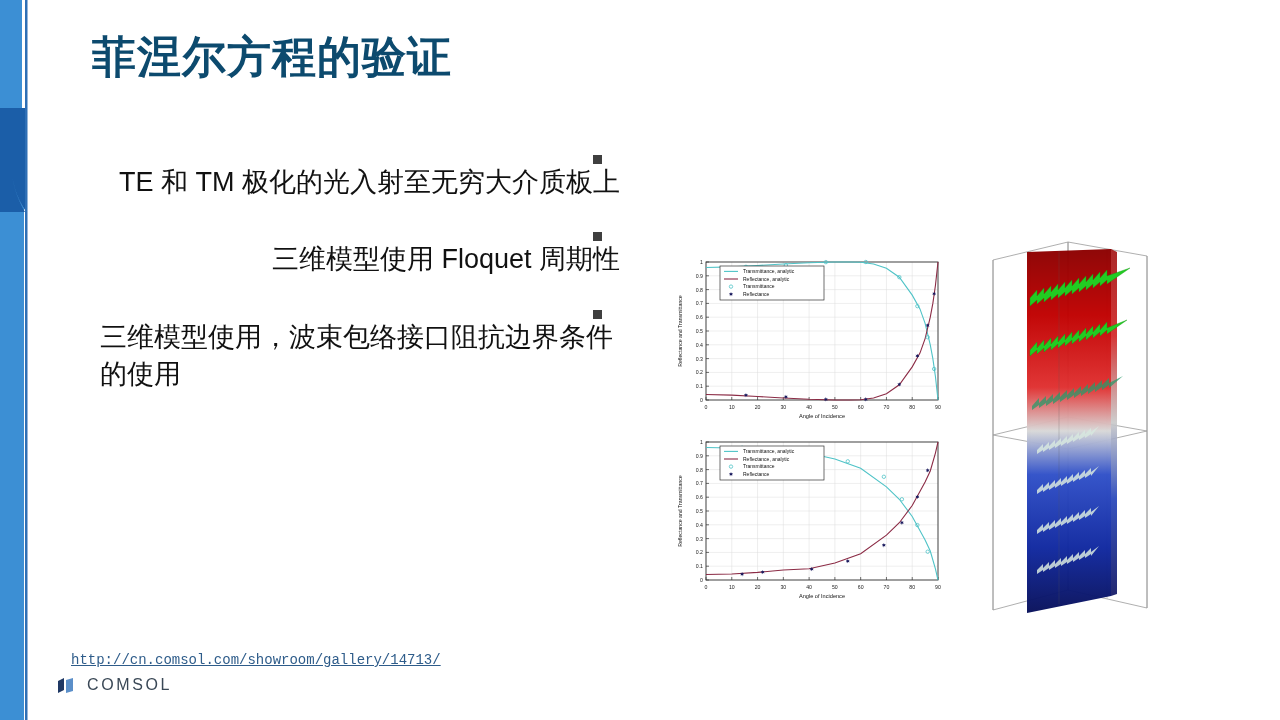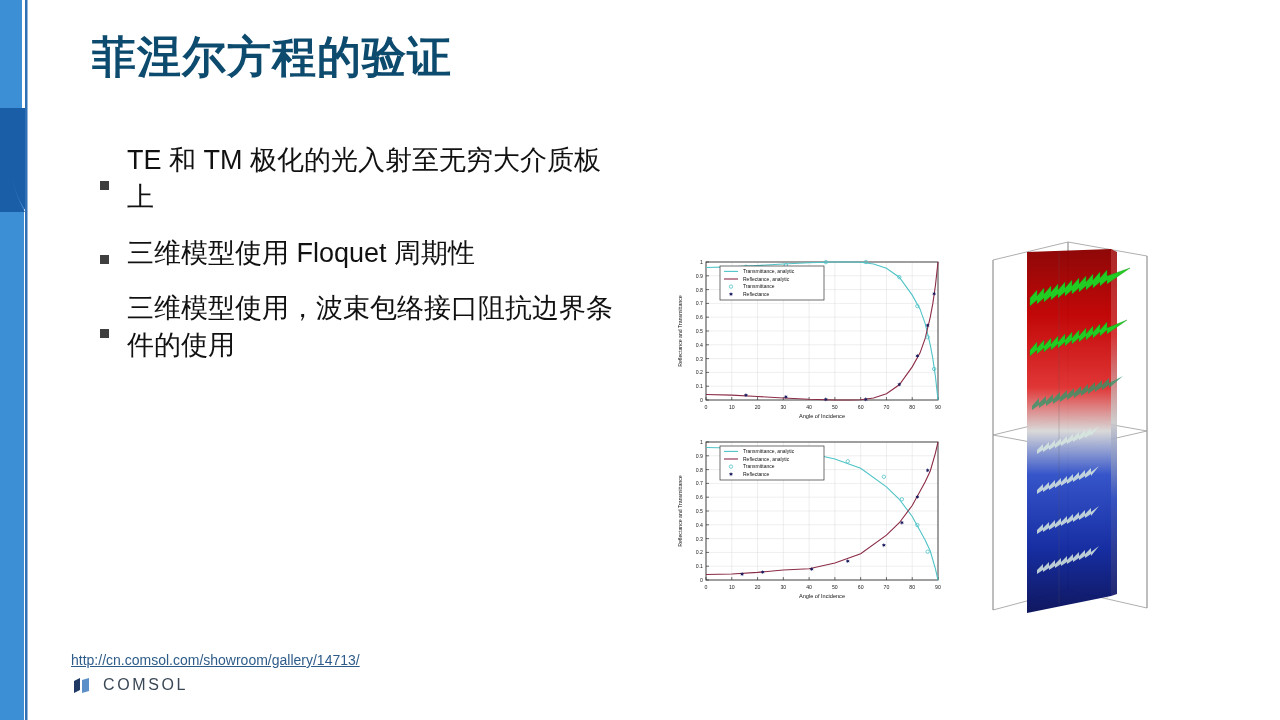--- a/index.html
+++ b/index.html
@@ -36,22 +36,23 @@
 
   
   #bullet-list {
     position: absolute;
     left: 100px;
     top: 142px;
     width: 520px;
   }
   .bullet-row {
     display: flex;
-    align-items: center;
+    align-items: flex-end;
     margin-bottom: 18px;
+    flex-direction: column;
   }
   .bullet-marker {
     width: 9px;
     height: 9px;
     background: #3f3f3f;
     margin-top: 13px;
     margin-right: 18px;
     flex: 0 0 auto;
   }
   .bullet-text {
@@ -62,29 +63,28 @@
   }
 
   
   #source-link {
     position: absolute;
     left: 71px;
     top: 652px;
     font-size: 14px;
     color: #2E5C8A;
     text-decoration: underline;
-    font-family: Liberation Sans, sans-serif;
+    font-family: Liberation Mono, monospace;
   }
   #comsol-logo {
     position: absolute;
     left: 58px;
     top: 676px;
     display: flex;
     align-items: center;
-    margin-left: 16px;
   }
   #comsol-logo .mark { margin-right: 7px; }
   #comsol-logo .word {
     font-size: 16px;
     letter-spacing: 2.6px;
     color: #3a4856;
     font-family: "Liberation Sans", sans-serif;
   }
 
   

